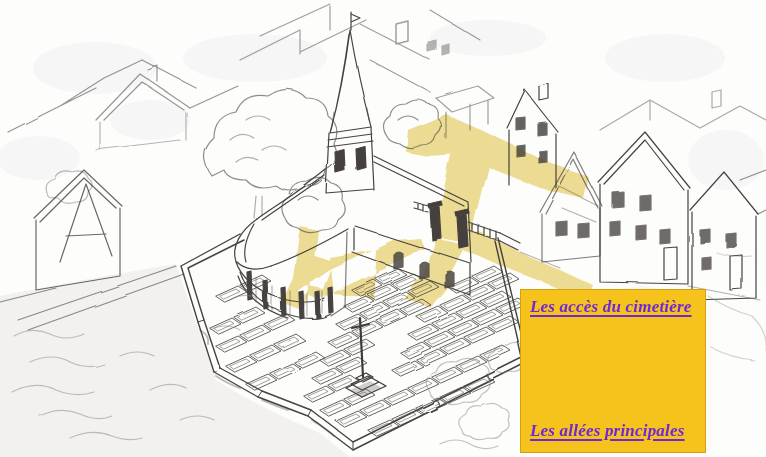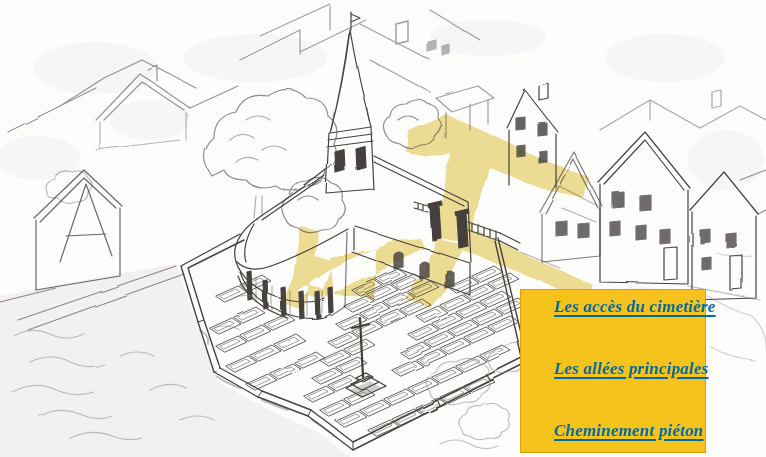--- a/index.html
+++ b/index.html
@@ -15,26 +15,25 @@
     border:1px solid rgba(173,115,0,.45);
     box-sizing:border-box;
     display:flex;flex-direction:column;justify-content:space-between;
     padding:7px 6px 11px 9px;
   }
   .legend-item{
     font-style:italic;
     font-weight:600;
     font-size:17px;
     letter-spacing:.2px;
-    color:#0369a1;
+    color:#6d28d9;
     text-decoration:underline;
     text-underline-offset:3px;
     text-decoration-thickness:1.5px;
     white-space:nowrap;
-    margin-left:24px;
   }
 </style>
 </head>
 <body>
 
 <div class="stage">
 
   <svg class="sketch" viewBox="0 0 766 457" xmlns="http://www.w3.org/2000/svg" role="img" aria-label="Croquis aérien dessiné à la main : église au chevet arrondi avec clocher, cimetière clos de murs avec tombes et croix centrale, maisons du village, accès et allées surlignés en jaune">
     <defs>
       <filter id="wob1" x="-5%" y="-5%" width="110%" height="110%">
@@ -243,16 +242,15 @@
         <path d="M490,366 q-6,-10 4,-14 q2,-8 14,-6 q10,-6 16,2 q8,2 4,10 q4,8 -6,10 q-2,6 -12,4 q-10,4 -14,-2 q-6,0 -6,-4 z"></path>
         <path d="M440,444 q16,-8 30,0 q14,8 28,2"></path>
         <path d="M708,296 q22,14 44,20 q16,16 14,34 M712,348 q20,10 42,12 M716,252 q18,6 36,4" opacity=".7"></path>
       </g>
     </g>
   </svg>
 
   <div class="legend">
     <div class="legend-item">Les accès du cimetière</div>
     <div class="legend-item">Les allées principales</div>
-    <div class="legend-item">Cheminement piéton</div>
   </div>
 
 </div>
 
 </body></html>

